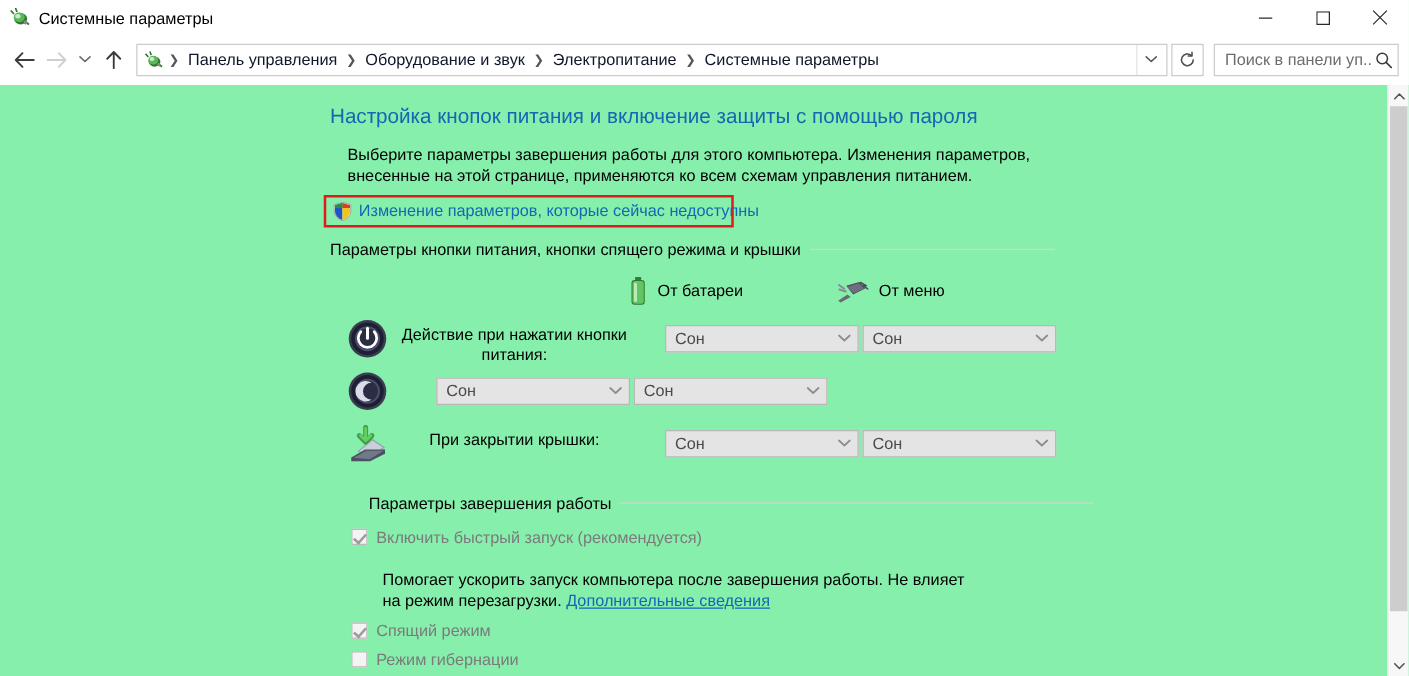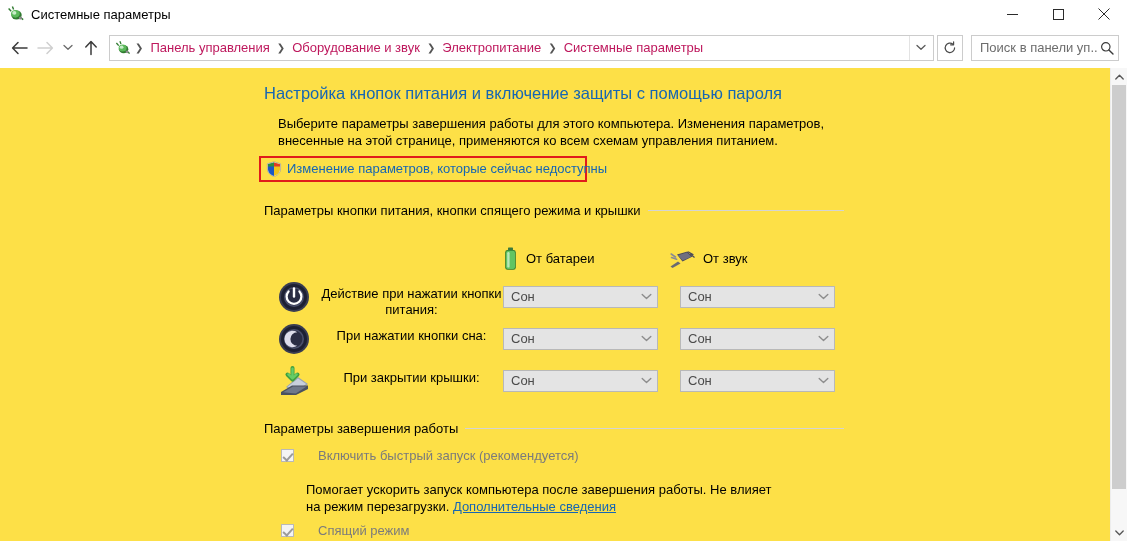--- a/index.html
+++ b/index.html
@@ -93,21 +93,21 @@
   .crumbs {
     display: flex;
     align-items: center;
     flex: 1 1 auto;
     min-width: 0;
     overflow: hidden;
     white-space: nowrap;
   }
   .crumb {
     font-size: 13px;
-    color: #be185d;
+    color: #0f172a;
     padding: 2px 5px;
     white-space: nowrap;
     cursor: default;
   }
   .crumb-sep {
     color: #555555;
     font-size: 10px;
     padding: 0 2px;
     flex: 0 0 auto;
     cursor: default;
@@ -147,21 +147,21 @@
     color: #6d6d6d;
     white-space: nowrap;
     overflow: hidden;
   }
   .search-icon { flex: 0 0 auto; margin-left: 2px; }
 
   
   .content-wrap {
     position: relative;
     height: 473px;
-    background: #fde047;
+    background: #86efac;
     overflow: hidden;
     padding-left: 40px;
   }
   .content {
     position: absolute;
     inset: 0 17px 0 0;
     overflow: hidden;
     padding: 16px 0 0 0;
   }
   .inner { padding-left: 264px; padding-right: 20px; }
@@ -207,39 +207,38 @@
   .uac-link .lbl {
     font-size: 13px;
     color: #1666b3;
     white-space: nowrap;
   }
 
   
   .group {
     display: flex;
     align-items: center;
-    margin-top: 11px;
     max-width: 580px;
   }
   .group-title {
     font-size: 13px;
     color: #000000;
     white-space: nowrap;
     padding-right: 7px;
   }
   .group-rule {
     flex: 1 1 auto;
     height: 1px;
     background: #d4d4d4;
   }
 
   
   .colheads {
     display: flex;
-    margin-top: 29px;
+    margin-top: 14px;
     padding-left: 239px;
   }
   .colhead {
     display: flex;
     align-items: center;
     gap: 8px;
     font-size: 13px;
     color: #000000;
   }
   .colhead.battery { width: 166px; }
@@ -261,22 +260,23 @@
     width: 183px;
     flex: 0 0 auto;
     font-size: 13px;
     line-height: 16px;
     color: #000000;
     padding-top: 6px;
     text-align: center;
   }
   .row-ctrls {
     display: flex;
-    gap: 22px;
+    gap: 3px;
     padding-top: 6px;
+    margin-left: 29px;
   }
   .combo {
     width: 155px;
     height: 22px;
     border: 1px solid #b8b8b8;
     background: #e4e4e4;
     display: flex;
     align-items: center;
     justify-content: space-between;
     padding: 0 5px 0 7px;
@@ -285,21 +285,21 @@
     cursor: default;
     flex: 0 0 auto;
   }
   .combo .val { white-space: nowrap; overflow: hidden; }
 
   
   .chk-item { margin-top: 8px; }
   .chk-line {
     display: flex;
     align-items: center;
-    gap: 24px;
+    gap: 7px;
     padding-left: 17px;
   }
   .chk-box {
     width: 13px; height: 13px;
     flex: 0 0 auto;
     border: 1px solid #b9b9b9;
     background: #f4f4f4;
     position: relative;
   }
   .chk-box.checked::after {
@@ -492,21 +492,21 @@
           <span>От батареи</span>
         </div>
         <div class="colhead">
           <svg width="26" height="20" viewBox="0 0 26 20">
             <path d="M9 12.5 L1.5 17.5 L3.5 19 L11.5 14.5 Z" fill="#6a6a72"></path>
             <path d="M8 5.5 L18.5 2.5 L23.5 7.5 L13.5 12.5 Z" fill="#4a4a58"></path>
             <path d="M9 6.3 L18.0 3.6 L22.3 7.7 L13.6 11.6 Z" fill="#6f6f80"></path>
             <path d="M6.5 8.0 L2.2 5.0 M7.6 10.2 L2.6 8.6" stroke="#8a8a93" stroke-width="1.6" fill="none" stroke-linecap="round"></path>
             <path d="M19.5 3.0 L24.0 5.5 M21.6 5.2 L25.2 8.2" stroke="#4a4a58" stroke-width="1.2" fill="none" stroke-linecap="round"></path>
           </svg>
-          <span>От звук</span>
+          <span>От меню</span>
         </div>
       </div>
 
       <div class="rows">
 
         <div class="row">
           <svg class="row-icon" viewBox="0 0 32 32">
             <circle cx="16" cy="16" r="15" fill="#3a3d52"></circle>
             <circle cx="16" cy="16" r="13" fill="#1d2033"></circle>
             <circle cx="16" cy="16" r="10" fill="#4a4f6b"></circle>
@@ -532,21 +532,20 @@
         </div>
 
         <div class="row">
           <svg class="row-icon" viewBox="0 0 32 32">
             <circle cx="16" cy="16" r="15" fill="#3a3d52"></circle>
             <circle cx="16" cy="16" r="13" fill="#1d2033"></circle>
             <circle cx="16" cy="16" r="10" fill="#4a4f6b"></circle>
             <circle cx="16" cy="16" r="8.4" fill="#2a2d44"></circle>
             <path d="M19.2 9.2 A8.2 8.2 0 1 0 19.2 22.8 A6.6 6.6 0 1 1 19.2 9.2 Z" fill="#dcdcea"></path>
           </svg>
-          <div class="row-label">При нажатии кнопки сна:</div>
           <div class="row-ctrls">
             <div class="combo">
               <span class="val">Сон</span>
               <svg width="11" height="7" viewBox="0 0 11 7">
                 <path d="M1.2 1.4 L5.5 5.4 L9.8 1.4" stroke="#8d8d8d" stroke-width="1.4" fill="none" stroke-linecap="round" stroke-linejoin="round"></path>
               </svg>
             </div>
             <div class="combo">
               <span class="val">Сон</span>
               <svg width="11" height="7" viewBox="0 0 11 7">
@@ -577,21 +576,21 @@
               <span class="val">Сон</span>
               <svg width="11" height="7" viewBox="0 0 11 7">
                 <path d="M1.2 1.4 L5.5 5.4 L9.8 1.4" stroke="#8d8d8d" stroke-width="1.4" fill="none" stroke-linecap="round" stroke-linejoin="round"></path>
               </svg>
             </div>
           </div>
         </div>
       </div>
 
       
-      <div class="group" style="margin-top:18px;">
+      <div class="group" style="margin-top:18px;margin-left:31px;">
         <span class="group-title">Параметры завершения работы</span>
         <span class="group-rule"></span>
       </div>
 
       <div class="chk-item" style="margin-top:12px;">
         <div class="chk-line">
           <span class="chk-box checked"></span>
           <span class="chk-label">Включить быстрый запуск (рекомендуется)</span>
         </div>
         <div class="chk-desc"><span>Помогает ускорить запуск компьютера после завершения работы. Не влияет на режим перезагрузки. </span><a class="inline-link">Дополнительные сведения</a></div>

